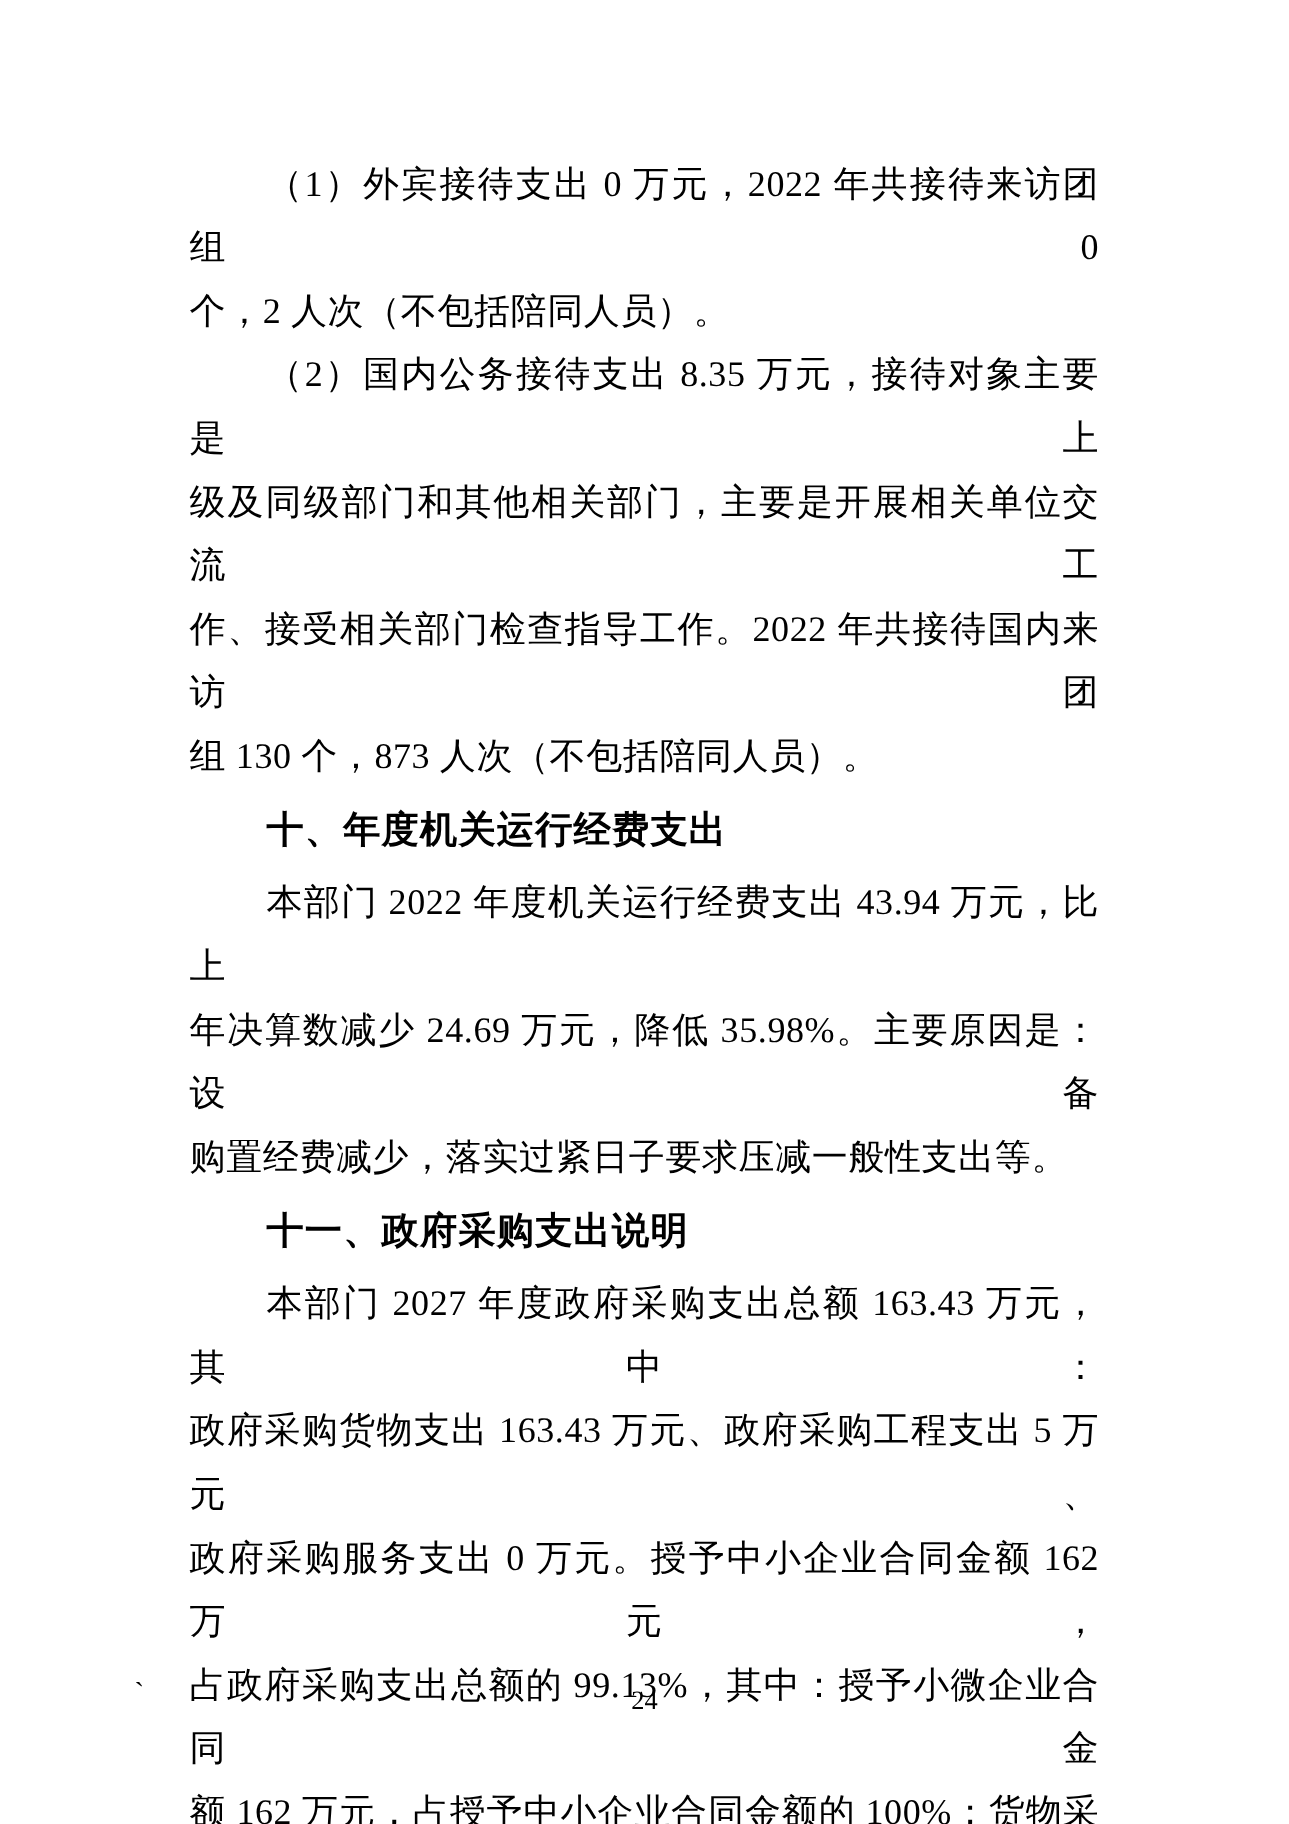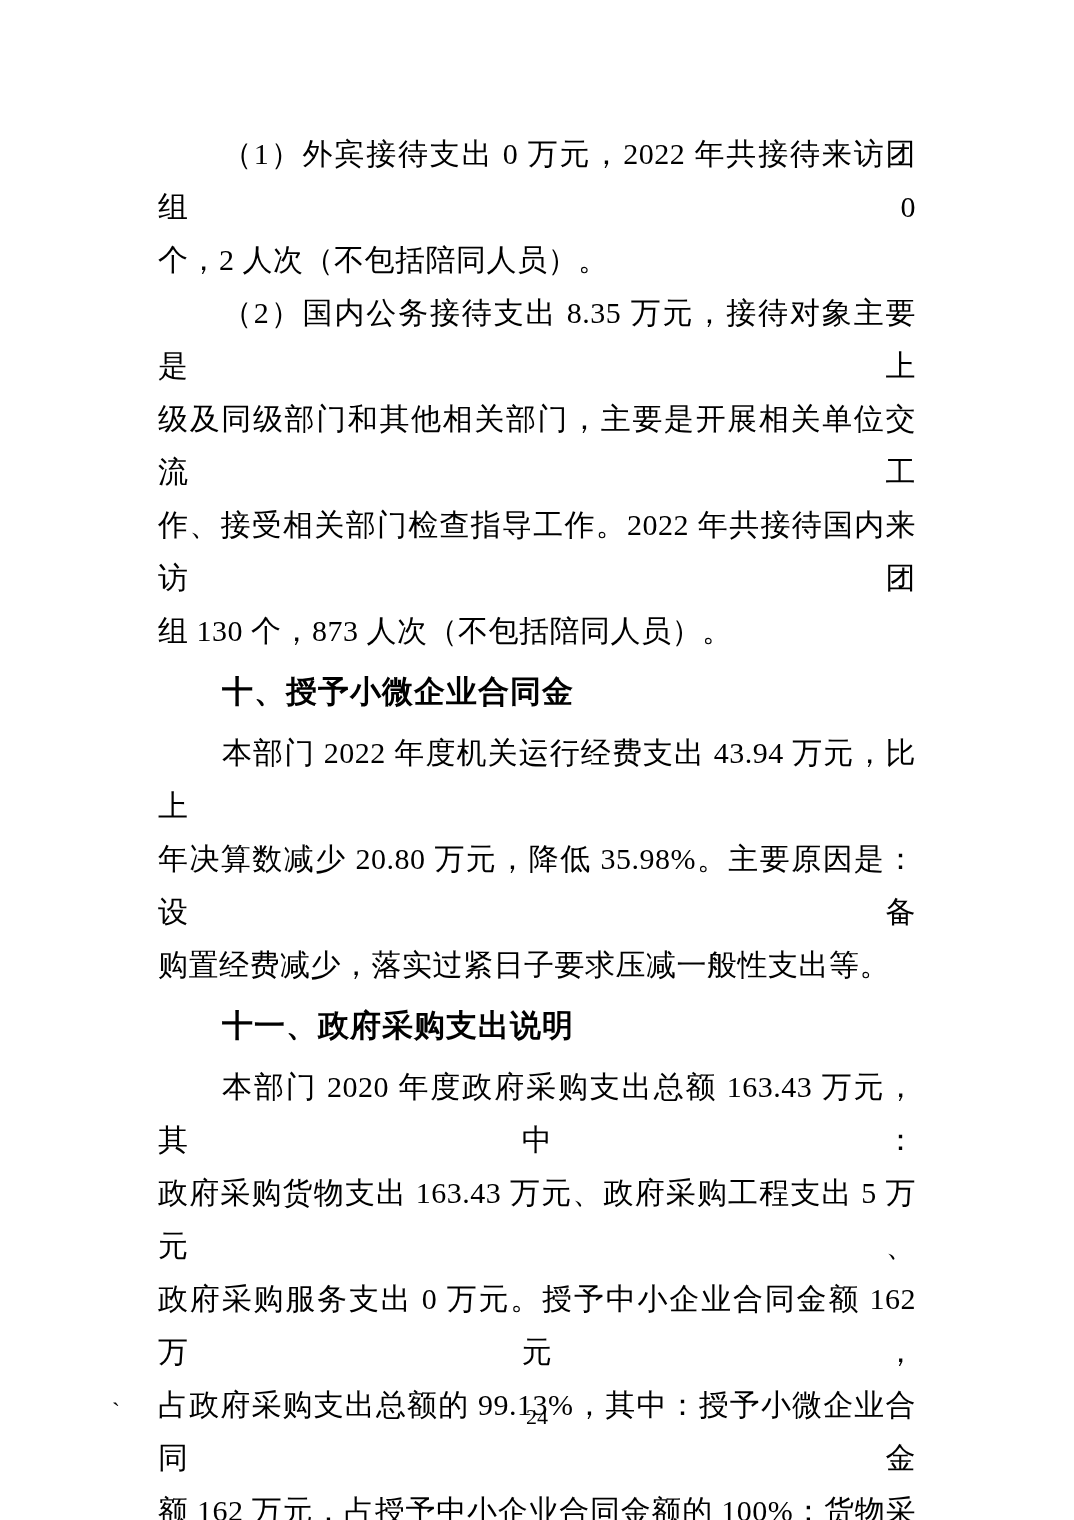--- a/index.html
+++ b/index.html
@@ -70,29 +70,29 @@
       <div class="paragraph">
         <div class="line justify indent">（1）外宾接待支出 0 万元，2022 年共接待来访团组 0</div>
         <div class="line">个，2 人次（不包括陪同人员）。</div>
       </div>
       <div class="paragraph">
         <div class="line justify indent">（2）国内公务接待支出 8.35 万元，接待对象主要是上</div>
         <div class="line justify">级及同级部门和其他相关部门，主要是开展相关单位交流工</div>
         <div class="line justify">作、接受相关部门检查指导工作。2022 年共接待国内来访团</div>
         <div class="line">组 130 个，873 人次（不包括陪同人员）。</div>
       </div>
-      <div class="heading">十、授予小微企业合同金</div>
+      <div class="heading">十、年度机关运行经费支出</div>
       <div class="paragraph">
         <div class="line justify indent">本部门 2022 年度机关运行经费支出 43.94 万元，比上</div>
-        <div class="line justify">年决算数减少 20.80 万元，降低 35.98%。主要原因是：设备</div>
+        <div class="line justify">年决算数减少 24.69 万元，降低 35.98%。主要原因是：设备</div>
         <div class="line">购置经费减少，落实过紧日子要求压减一般性支出等。</div>
       </div>
       <div class="heading">十一、政府采购支出说明</div>
       <div class="paragraph">
-        <div class="line justify indent">本部门 2020 年度政府采购支出总额 163.43 万元，其中：</div>
+        <div class="line justify indent">本部门 2027 年度政府采购支出总额 163.43 万元，其中：</div>
         <div class="line justify">政府采购货物支出 163.43 万元、政府采购工程支出 5 万元、</div>
         <div class="line justify">政府采购服务支出 0 万元。授予中小企业合同金额 162 万元，</div>
         <div class="line justify">占政府采购支出总额的 99.13%，其中：授予小微企业合同金</div>
         <div class="line justify">额 162 万元，占授予中小企业合同金额的 100%；货物采购</div>
       </div>
     </div>
   <div class="footer-stray-mark">`</div>
   <div class="footer-page-number">24</div>
 </div>
 

